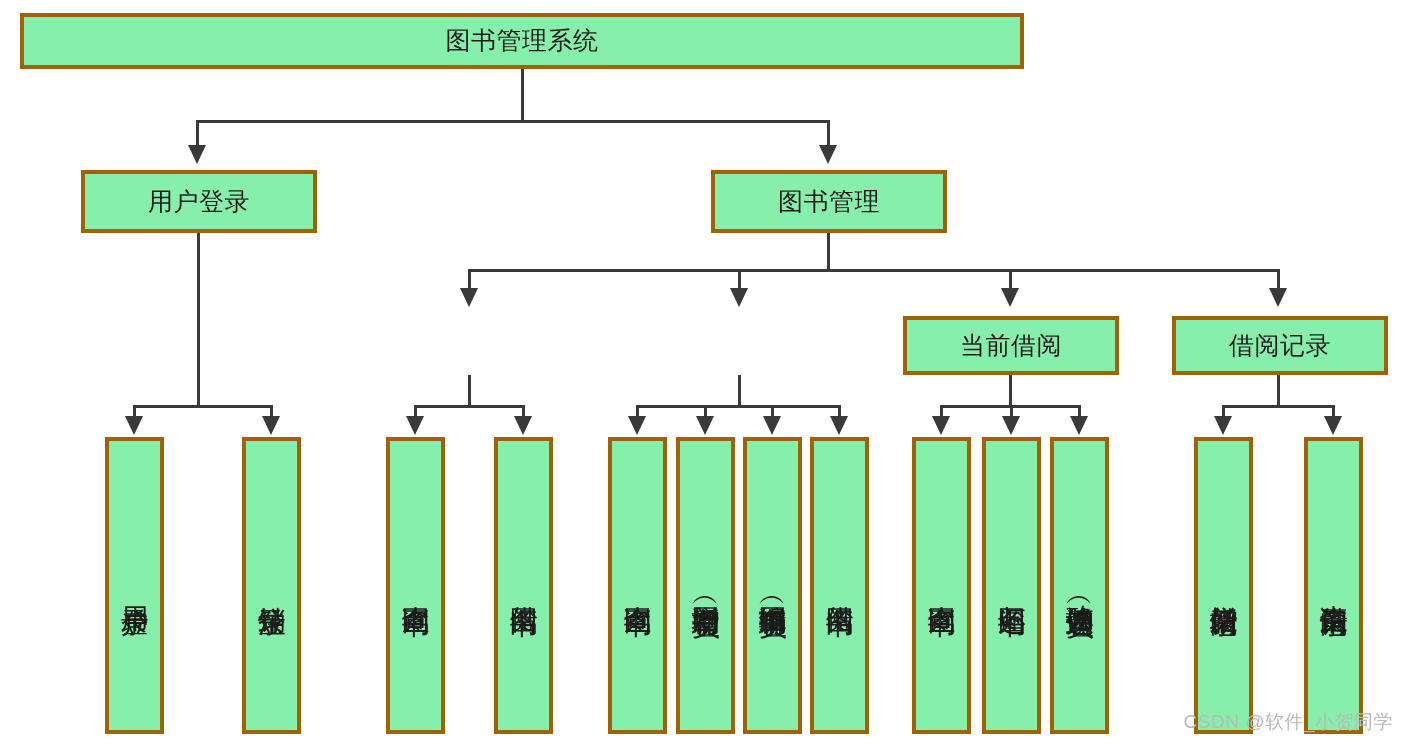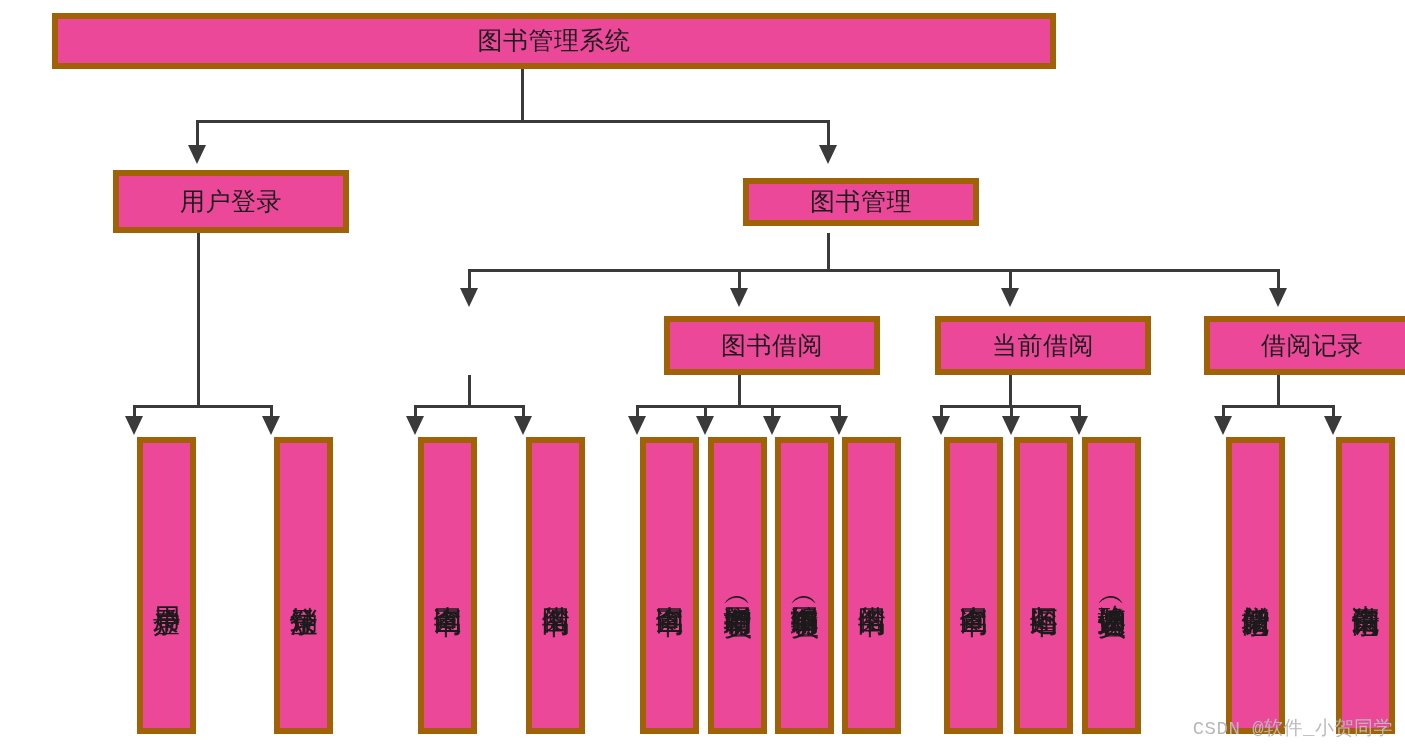--- a/index.html
+++ b/index.html
@@ -13,27 +13,26 @@
   #canvas {
     position: relative;
     width: 1405px;
     height: 747px;
     background: #ffffff;
     overflow: hidden;
   }
   .node {
     position: absolute;
     box-sizing: border-box;
-    background: #ec4899;
-    border: 6px solid #a16207;
+    background: #86efac;
+    border: 4px solid #a16207;
     display: flex;
     align-items: center;
     justify-content: center;
     color: #1b1b1b;
-    margin-left: 32px;
   }
   .node .label {
     display: block;
     text-align: center;
     line-height: 1.18;
     color: #1b1b1b;
   }
   
   .node.h .label {
     font-size: 25px;
@@ -75,26 +74,26 @@
     position: absolute;
     width: 0;
     height: 0;
     border-left: 9px solid transparent;
     border-right: 9px solid transparent;
     border-top: 19px solid #3a3a3a;
   }
   .watermark {
     position: absolute;
     right: 12px;
-    bottom: 6px;
+    bottom: 12px;
     font-size: 19px;
     color: #b9b9b9;
     white-space: nowrap;
     letter-spacing: 0.5px;
-    font-family: Liberation Mono, monospace;
+    font-family: Liberation Sans, sans-serif;
     margin-left: 44px;
   }
 </style>
 </head>
 <body>
 
 <div id="canvas">
 
   <div class="node h root" style="left:20px; top:13px; width:1004px; height:56px;">
     <span class="label">图书管理系统</span>
@@ -105,21 +104,21 @@
   <div class="ln h" style="left:196px; top:120px; width:633px; height:3px;"></div>
 
   <div class="ln v" style="left:196px; top:120px; width:3px; height:28px;"></div>
   <div class="arrow" style="left:188px; top:145px;"></div>
   <div class="ln v" style="left:827px; top:120px; width:3px; height:28px;"></div>
   <div class="arrow" style="left:819px; top:145px;"></div>
 
   <div class="node h" style="left:81px; top:170px; width:236px; height:63px;">
     <span class="label">用户登录</span>
   </div>
-  <div class="node h" style="left:711px; top:178px; width:236px; height:48px;">
+  <div class="node h" style="left:711px; top:170px; width:236px; height:63px;">
     <span class="label">图书管理</span>
   </div>
 
   <div class="ln v" style="left:197px; top:233px; width:3px; height:174px;"></div>
   <div class="ln h" style="left:133px; top:405px; width:139px; height:3px;"></div>
   <div class="ln v" style="left:133px; top:405px; width:3px; height:14px;"></div>
   <div class="arrow" style="left:125px; top:416px;"></div>
   <div class="ln v" style="left:270px; top:405px; width:3px; height:14px;"></div>
   <div class="arrow" style="left:262px; top:416px;"></div>
 
@@ -127,23 +126,20 @@
   <div class="ln h" style="left:468px; top:269px; width:812px; height:3px;"></div>
   <div class="ln v" style="left:468px; top:269px; width:3px; height:22px;"></div>
   <div class="arrow" style="left:460px; top:288px;"></div>
   <div class="ln v" style="left:738px; top:269px; width:3px; height:22px;"></div>
   <div class="arrow" style="left:730px; top:288px;"></div>
   <div class="ln v" style="left:1009px; top:269px; width:3px; height:22px;"></div>
   <div class="arrow" style="left:1001px; top:288px;"></div>
   <div class="ln v" style="left:1277px; top:269px; width:3px; height:22px;"></div>
   <div class="arrow" style="left:1269px; top:288px;"></div>
 
-  <div class="node h" style="left:632px; top:316px; width:216px; height:59px;">
-    <span class="label">图书借阅</span>
-  </div>
   <div class="node h" style="left:1172px; top:316px; width:216px; height:59px;">
     <span class="label">借阅记录</span>
   </div>
   <div class="node h" style="left:903px; top:316px; width:216px; height:59px;">
     <span class="label">当前借阅</span>
   </div>
 
   <div class="ln v" style="left:468px; top:375px; width:3px; height:32px;"></div>
   <div class="ln h" style="left:414px; top:405px; width:111px; height:3px;"></div>
   <div class="ln v" style="left:414px; top:405px; width:3px; height:14px;"></div>

